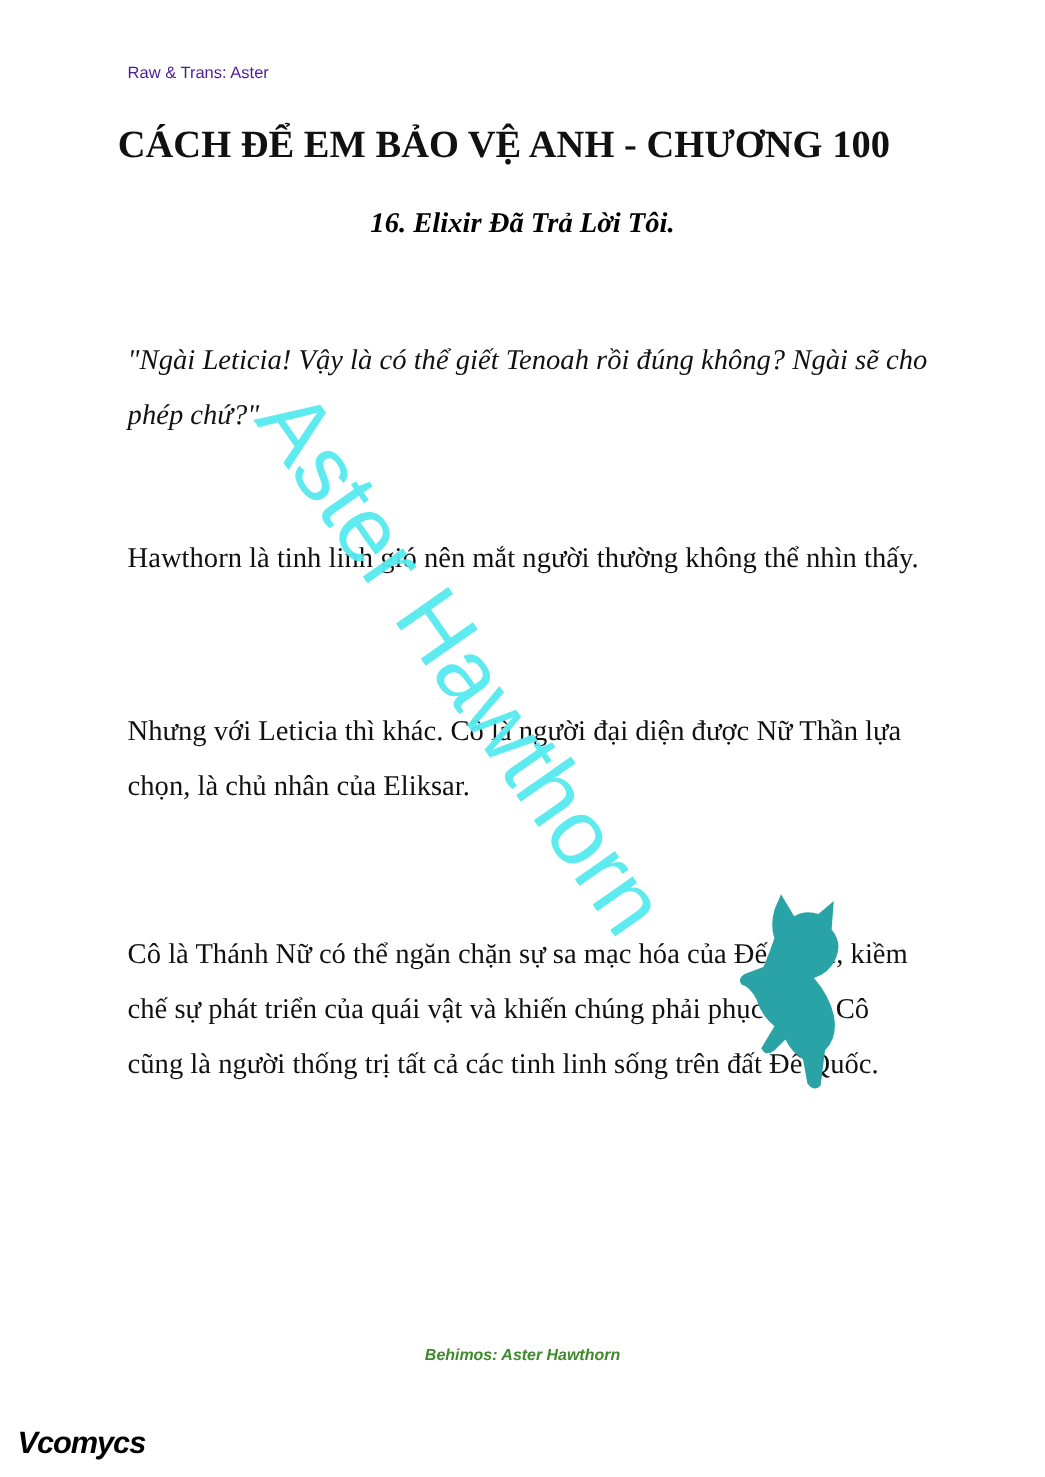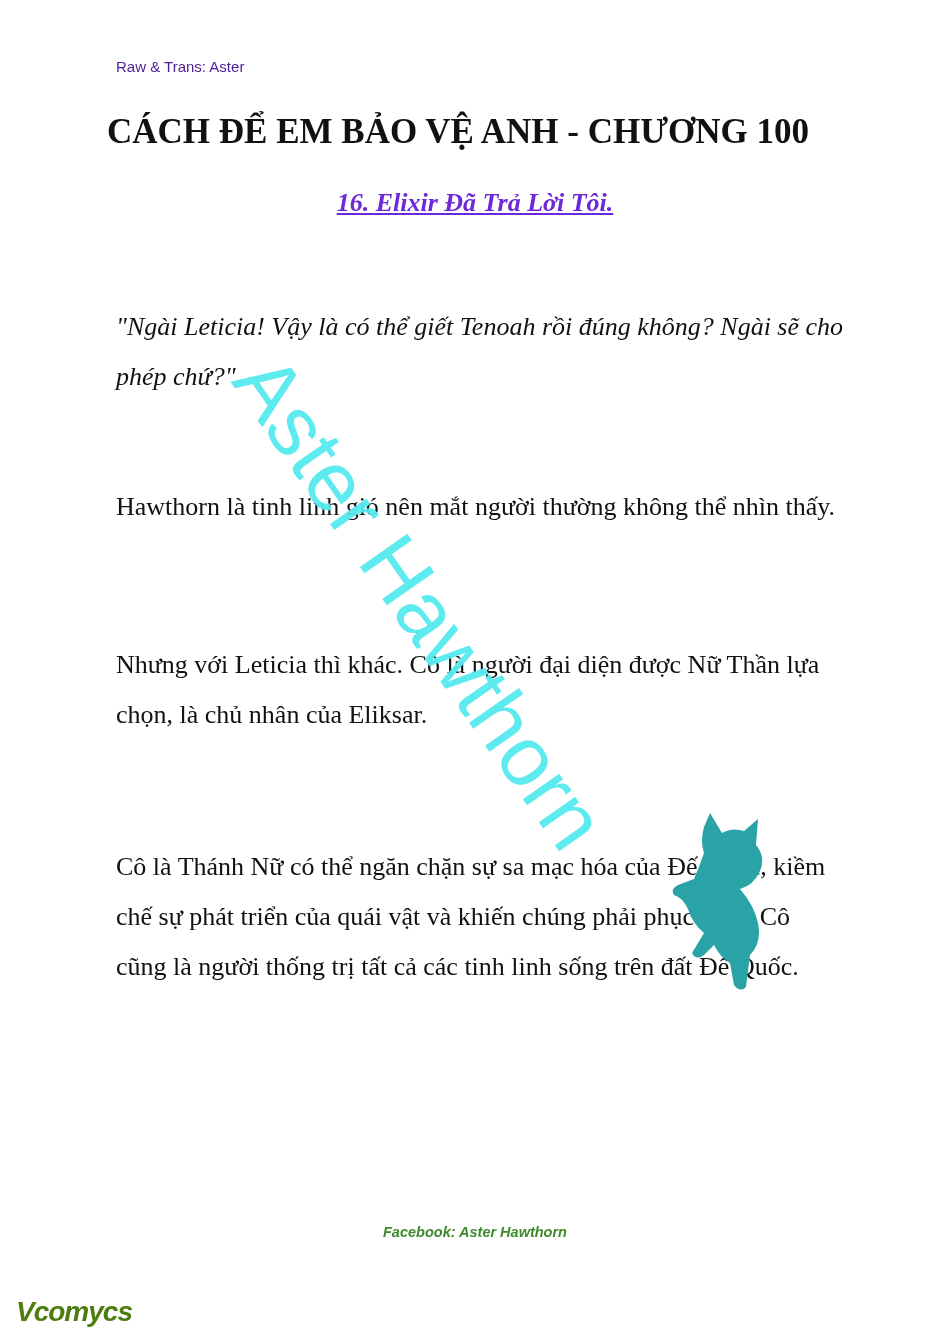--- a/index.html
+++ b/index.html
@@ -39,22 +39,21 @@
     .subtitle {
       position: absolute;
       left: 0;
       width: 950px;
       top: 188px;
       text-align: center;
       font-family: "Liberation Serif", serif;
       font-weight: bold;
       font-style: italic;
       font-size: 26px;
-      color: #6d28d9;
-      text-decoration: underline;
+      color: #000000;
     }
     .para {
       position: absolute;
       left: 116px;
       width: 730px;
       font-family: "Liberation Serif", serif;
       font-size: 26px;
       line-height: 50px;
       color: #111;
       margin: 0;
@@ -105,21 +104,21 @@
       color: #3e8a2c;
     }
     .logo {
       position: absolute;
       left: 16px;
       top: 1296px;
       font-family: "Liberation Sans", sans-serif;
       font-style: italic;
       font-weight: bold;
       font-size: 28px;
-      color: #4d7c0f;
+      color: #000000;
       letter-spacing: -1px;
     }
   </style>
 </head>
 <body>
 
 <div class="credit">Raw &amp; Trans: Aster</div>
 
 <div class="title">CÁCH ĐỂ EM BẢO VỆ ANH - CHƯƠNG 100</div>
 <div class="subtitle">16. Elixir Đã Trả Lời Tôi.</div>
@@ -136,16 +135,16 @@
     M40 8 L52 28 Q62 22 74 26 L88 14 L86 40
     Q96 52 90 66 Q84 80 70 84
     Q84 100 88 118 Q92 138 80 150
     L76 182 Q70 188 64 180 L60 158
     Q50 152 44 140 L34 150 Q26 156 22 148 L34 128
     Q22 118 18 104 Q12 92 4 90 Q0 84 8 80 L24 74
     Q30 60 34 48 Q30 36 34 22 Z"></path>
 </svg>
 
 <div class="footer">
-  <div>Facebook: Aster Hawthorn</div>
+  <div>Behimos: Aster Hawthorn</div>
 </div>
 
 <div class="logo">Vcomycs</div>
 
 </body></html>

